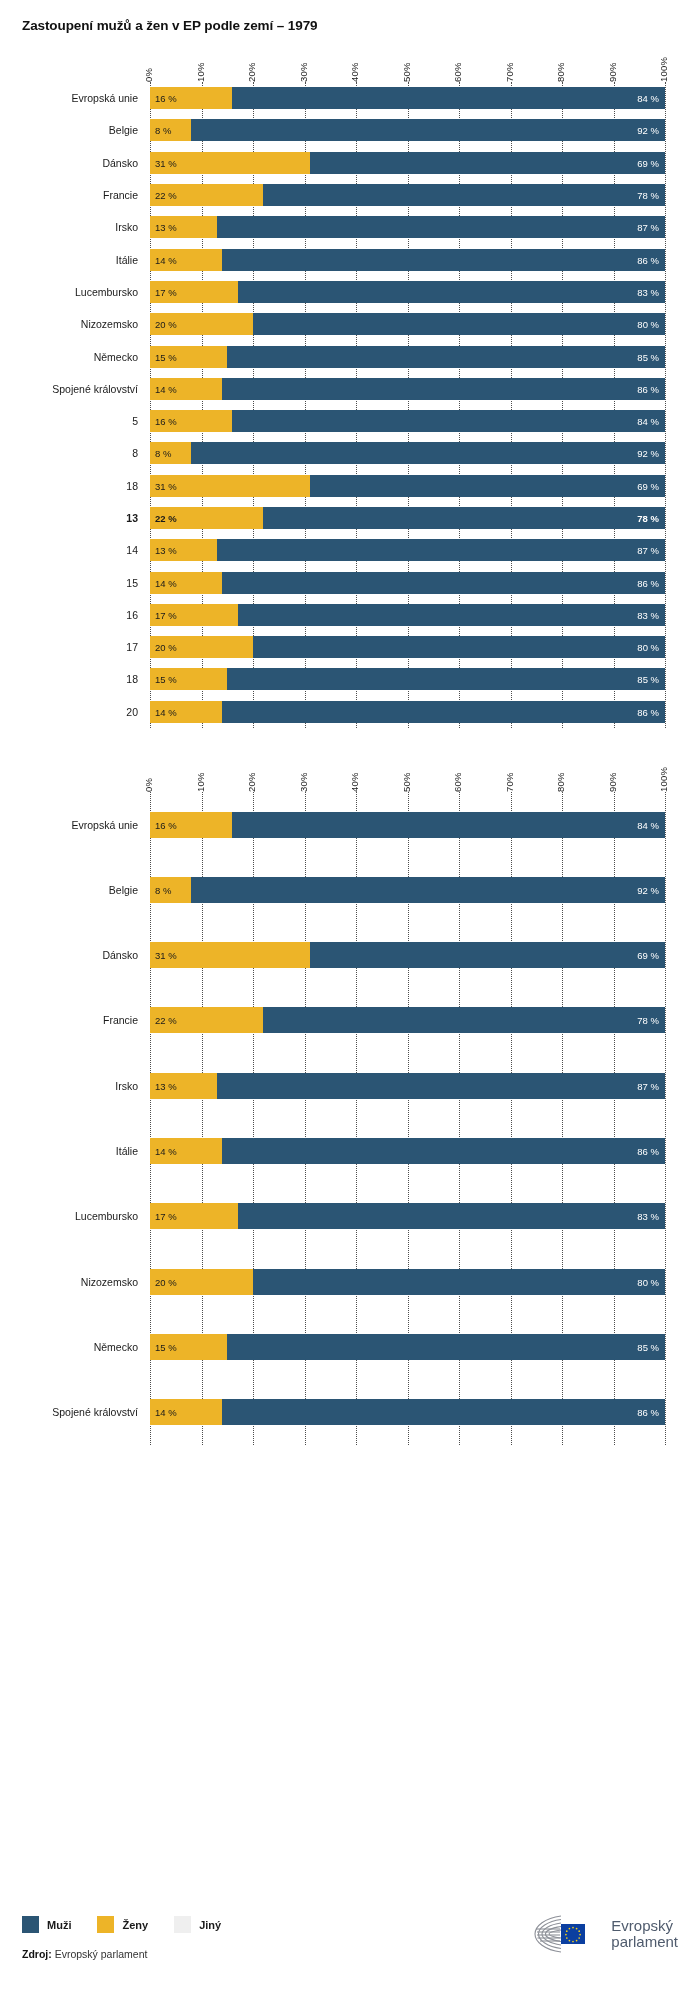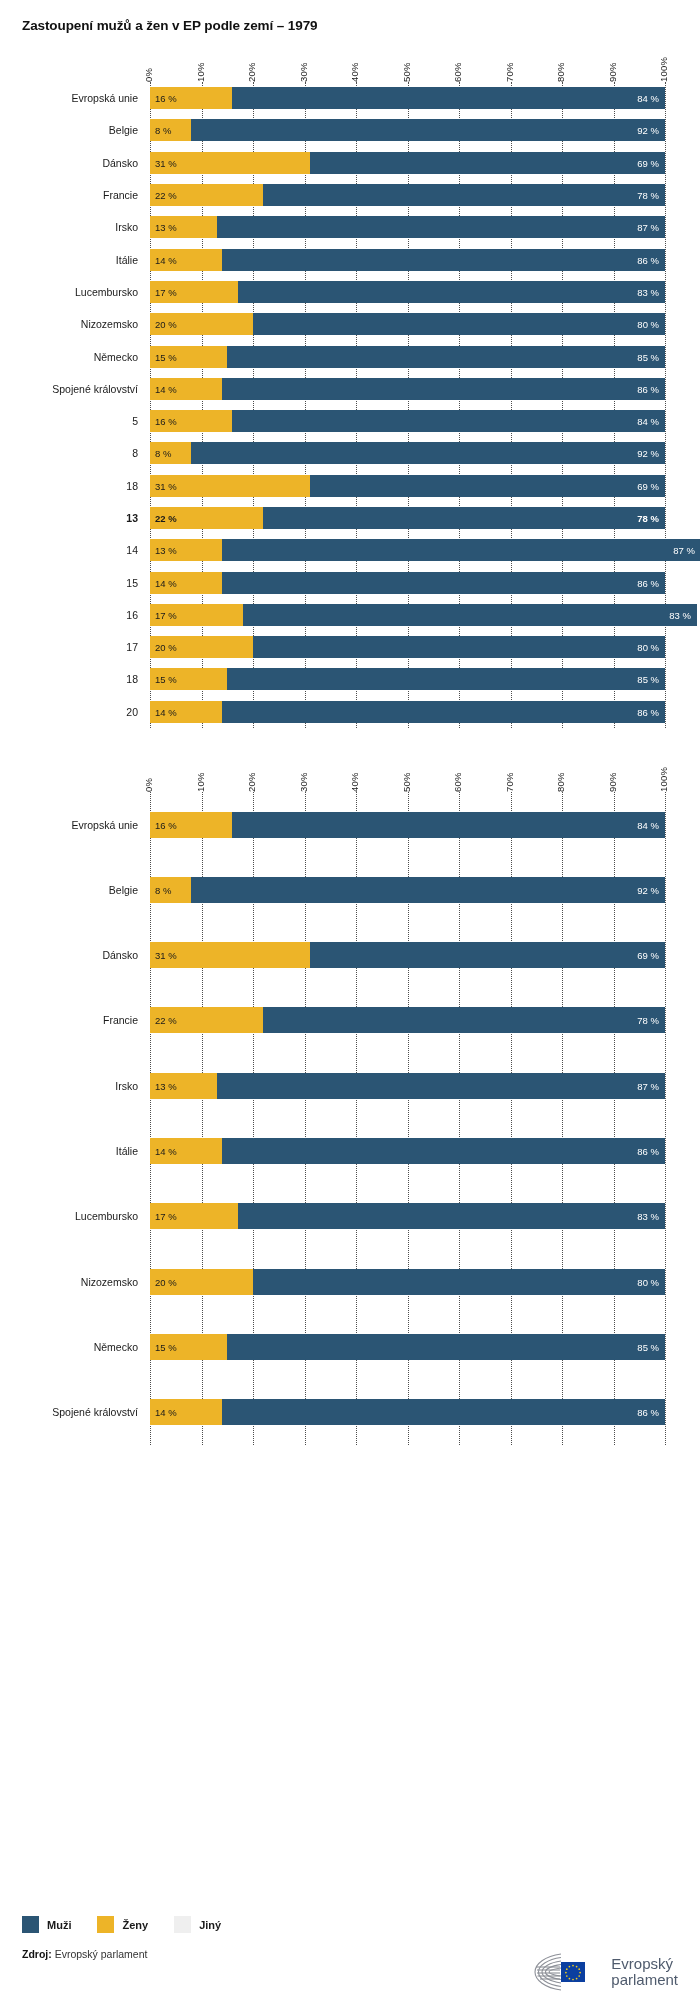--- a/index.html
+++ b/index.html
@@ -156,21 +156,20 @@
     text-align: center;
   }
   .source b { color: #111111; }
 
   .ep-logo {
     position: absolute;
     right: 22px;
     top: 14px;
     display: flex;
     align-items: center;
-    margin-top: 38px;
   }
   .ep-mark { width: 72px; height: 44px; }
   .ep-wordmark {
     margin-left: 8px;
     font-size: 15px;
     line-height: 1.08;
     color: #4f5b6d;
     font-weight: normal;
   }
 </style>
@@ -356,21 +355,21 @@
         <div class="bar-label">13</div>
         <div class="bar-track" style="height: 22px;">
           <div class="seg seg-women" style="width: 22%;">
             <span class="seg-value-left">22 %</span>
           </div>
           <div class="seg seg-men" style="width: 78%;">
             <span class="seg-value-right">78 %</span>
           </div>
         </div>
       </div>
-      <div class="bar-row" style="height: 32.3px; padding-left: 36px;">
+      <div class="bar-row" style="height: 32.3px;">
         <div class="bar-label">14</div>
         <div class="bar-track" style="height: 22px;">
           <div class="seg seg-women" style="width: 13%;">
             <span class="seg-value-left">13 %</span>
           </div>
           <div class="seg seg-men" style="width: 87%;">
             <span class="seg-value-right">87 %</span>
           </div>
         </div>
       </div>
@@ -378,21 +377,21 @@
         <div class="bar-label">15</div>
         <div class="bar-track" style="height: 22px;">
           <div class="seg seg-women" style="width: 14%;">
             <span class="seg-value-left">14 %</span>
           </div>
           <div class="seg seg-men" style="width: 86%;">
             <span class="seg-value-right">86 %</span>
           </div>
         </div>
       </div>
-      <div class="bar-row" style="height: 32.3px; padding-left: 32px;">
+      <div class="bar-row" style="height: 32.3px;">
         <div class="bar-label">16</div>
         <div class="bar-track" style="height: 22px;">
           <div class="seg seg-women" style="width: 17%;">
             <span class="seg-value-left">17 %</span>
           </div>
           <div class="seg seg-men" style="width: 83%;">
             <span class="seg-value-right">83 %</span>
           </div>
         </div>
       </div>

